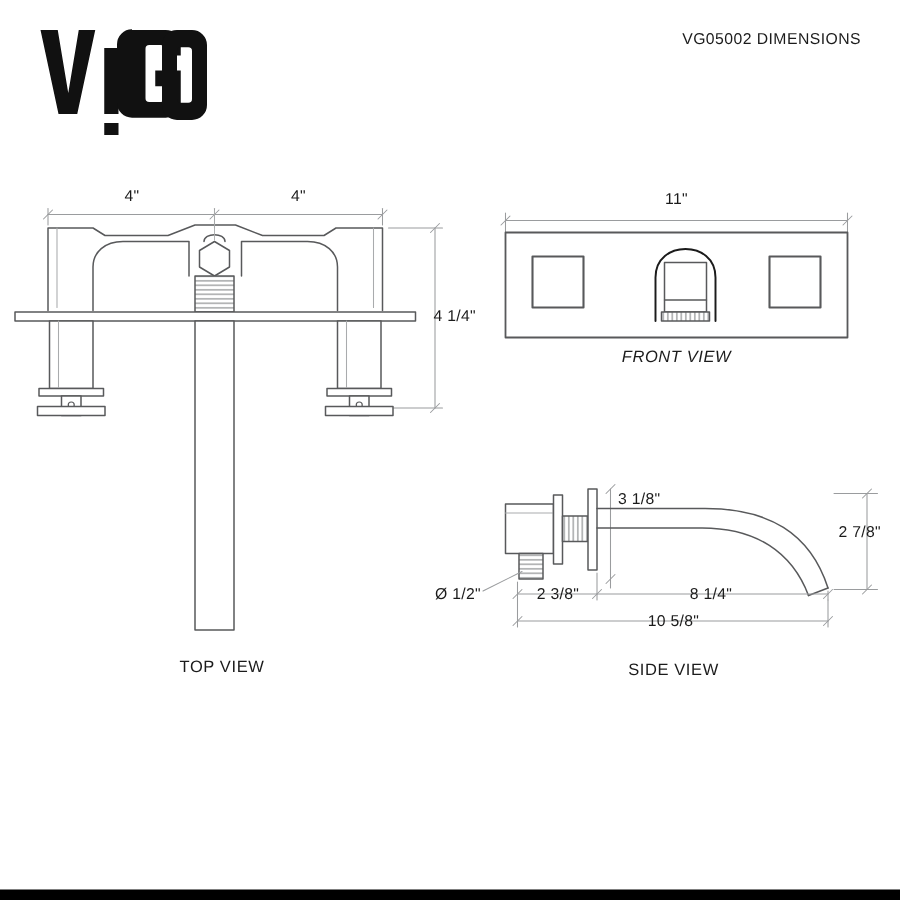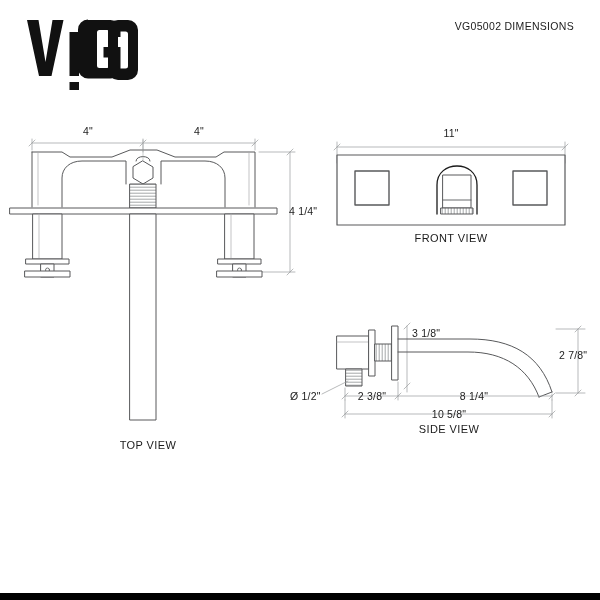--- a/index.html
+++ b/index.html
@@ -267,24 +267,24 @@
 
     </g>
   </svg>
 
   <div class="dim-label ctr" style="left:88px;  top:126px;">4"</div>
   <div class="dim-label ctr" style="left:199px; top:126px;">4"</div>
   <div class="dim-label" style="left:289px; top:206px;">4 1/4"</div>
   <div class="caption ctr" style="left:148px; top:440px;">TOP VIEW</div>
 
   <div class="dim-label ctr" style="left:451px; top:128px;">11"</div>
-  <div class="caption ctr" style="left:451px; top:233px;">FRONT VIEW</div>
+  <div class="caption ctr" style="left:451px; top:233px;font-style:italic;">FRONT VIEW</div>
 
   <div class="dim-label" style="left:412px; top:328px;">3 1/8"</div>
   <div class="dim-label" style="left:559px; top:350px;">2 7/8"</div>
   <div class="dim-label" style="left:290px; top:391px;">Ø 1/2"</div>
   <div class="dim-label ctr" style="left:372px; top:391px;">2 3/8"</div>
   <div class="dim-label ctr" style="left:474px; top:391px;">8 1/4"</div>
   <div class="dim-label ctr" style="left:449px; top:409px;">10 5/8"</div>
-  <div class="caption ctr" style="left:449px; top:424px;">SIDE VIEW</div>
+  <div class="caption ctr" style="left:449px; top:442px;">SIDE VIEW</div>
 
   <div id="bottom-bar"></div>
 </div>
 
 </body></html>

